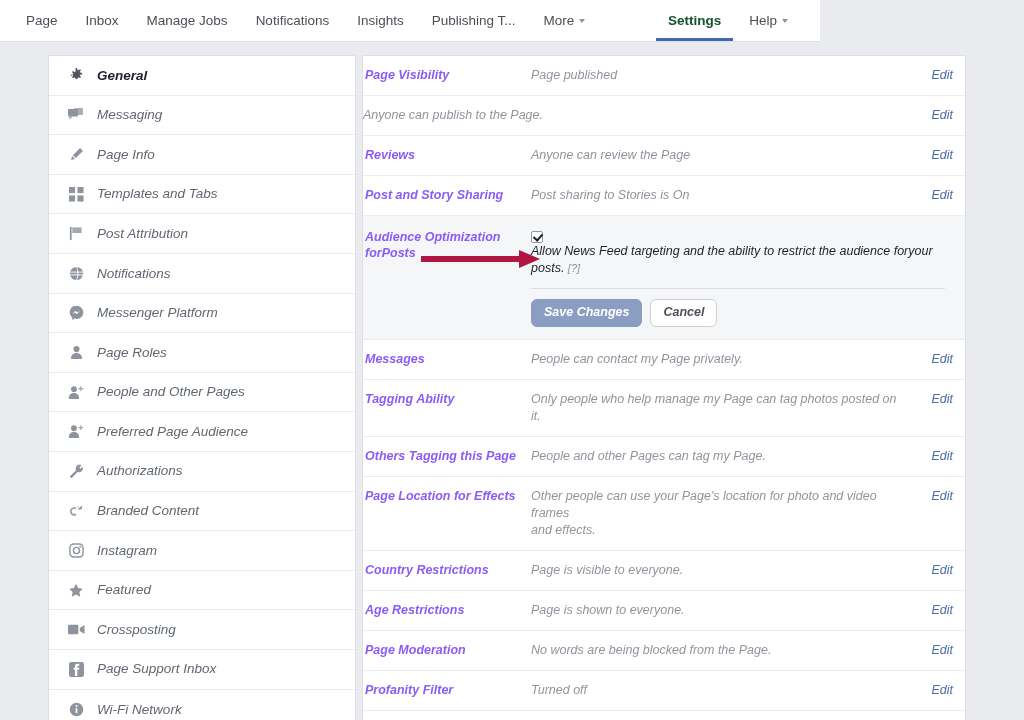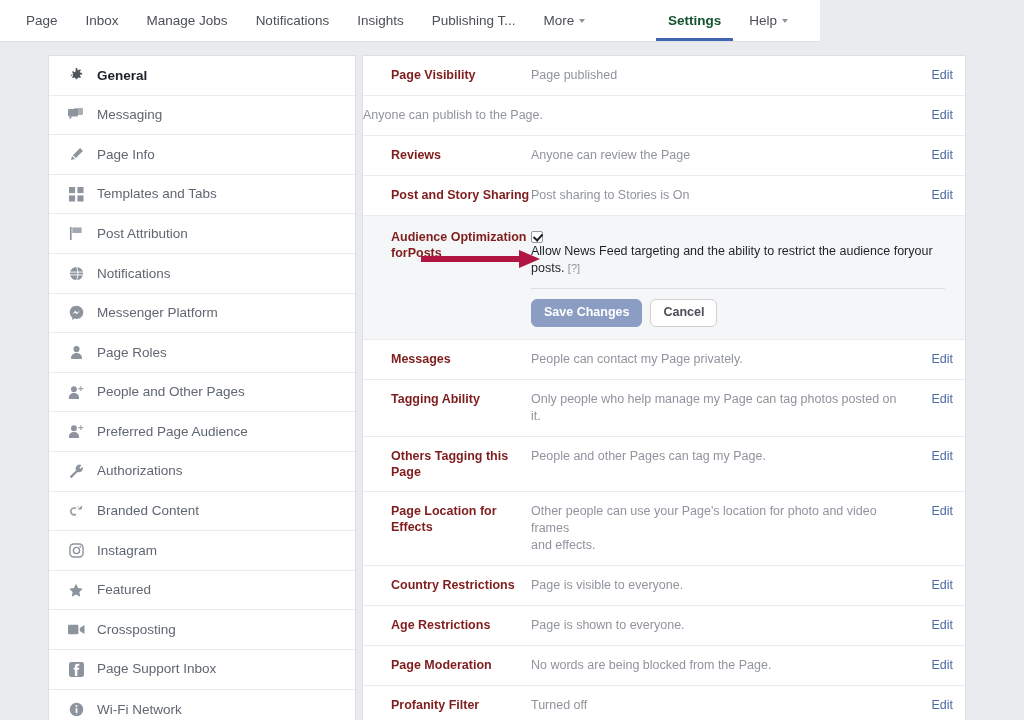--- a/index.html
+++ b/index.html
@@ -37,21 +37,21 @@
   }
   .caret {
     display: inline-block; margin-left: 5px;
     width: 0; height: 0;
     border-left: 3.5px solid transparent;
     border-right: 3.5px solid transparent;
     border-top: 4px solid #8d949e;
   }
 
   
-  .page { position: absolute; top: 42px; left: 0; width: 822px; height: 678px; }
+  .page { position: absolute; top: 42px; left: 0; width: 822px; height: 678px; font-style: italic; }
 
   
   .sidebar {
     position: absolute; left: 48px; top: 13px;
     width: 308px;
     background: #ffffff;
     border: 1px solid #dddfe2;
     border-bottom: none;
   }
   .side-item {
@@ -85,24 +85,24 @@
     border-bottom: none;
   }
   .row {
     display: flex;
     border-bottom: 1px solid #e9ebee;
     padding: 11px 0 11px 0;
     min-height: 36px;
   }
   .row-title {
     flex: 0 0 168px;
-    padding-left: 28px;
+    padding-left: 2px;
     font-size: 12.5px;
     font-weight: bold;
-    color: #7f1d1d;
+    color: #8b5cf6;
     line-height: 16px;
   }
   .row-desc {
     flex: 1 1 auto;
     padding-right: 12px;
     font-size: 12.5px;
     color: #90949c;
     line-height: 17px;
   }
   .row-desc .line { display: block; }

